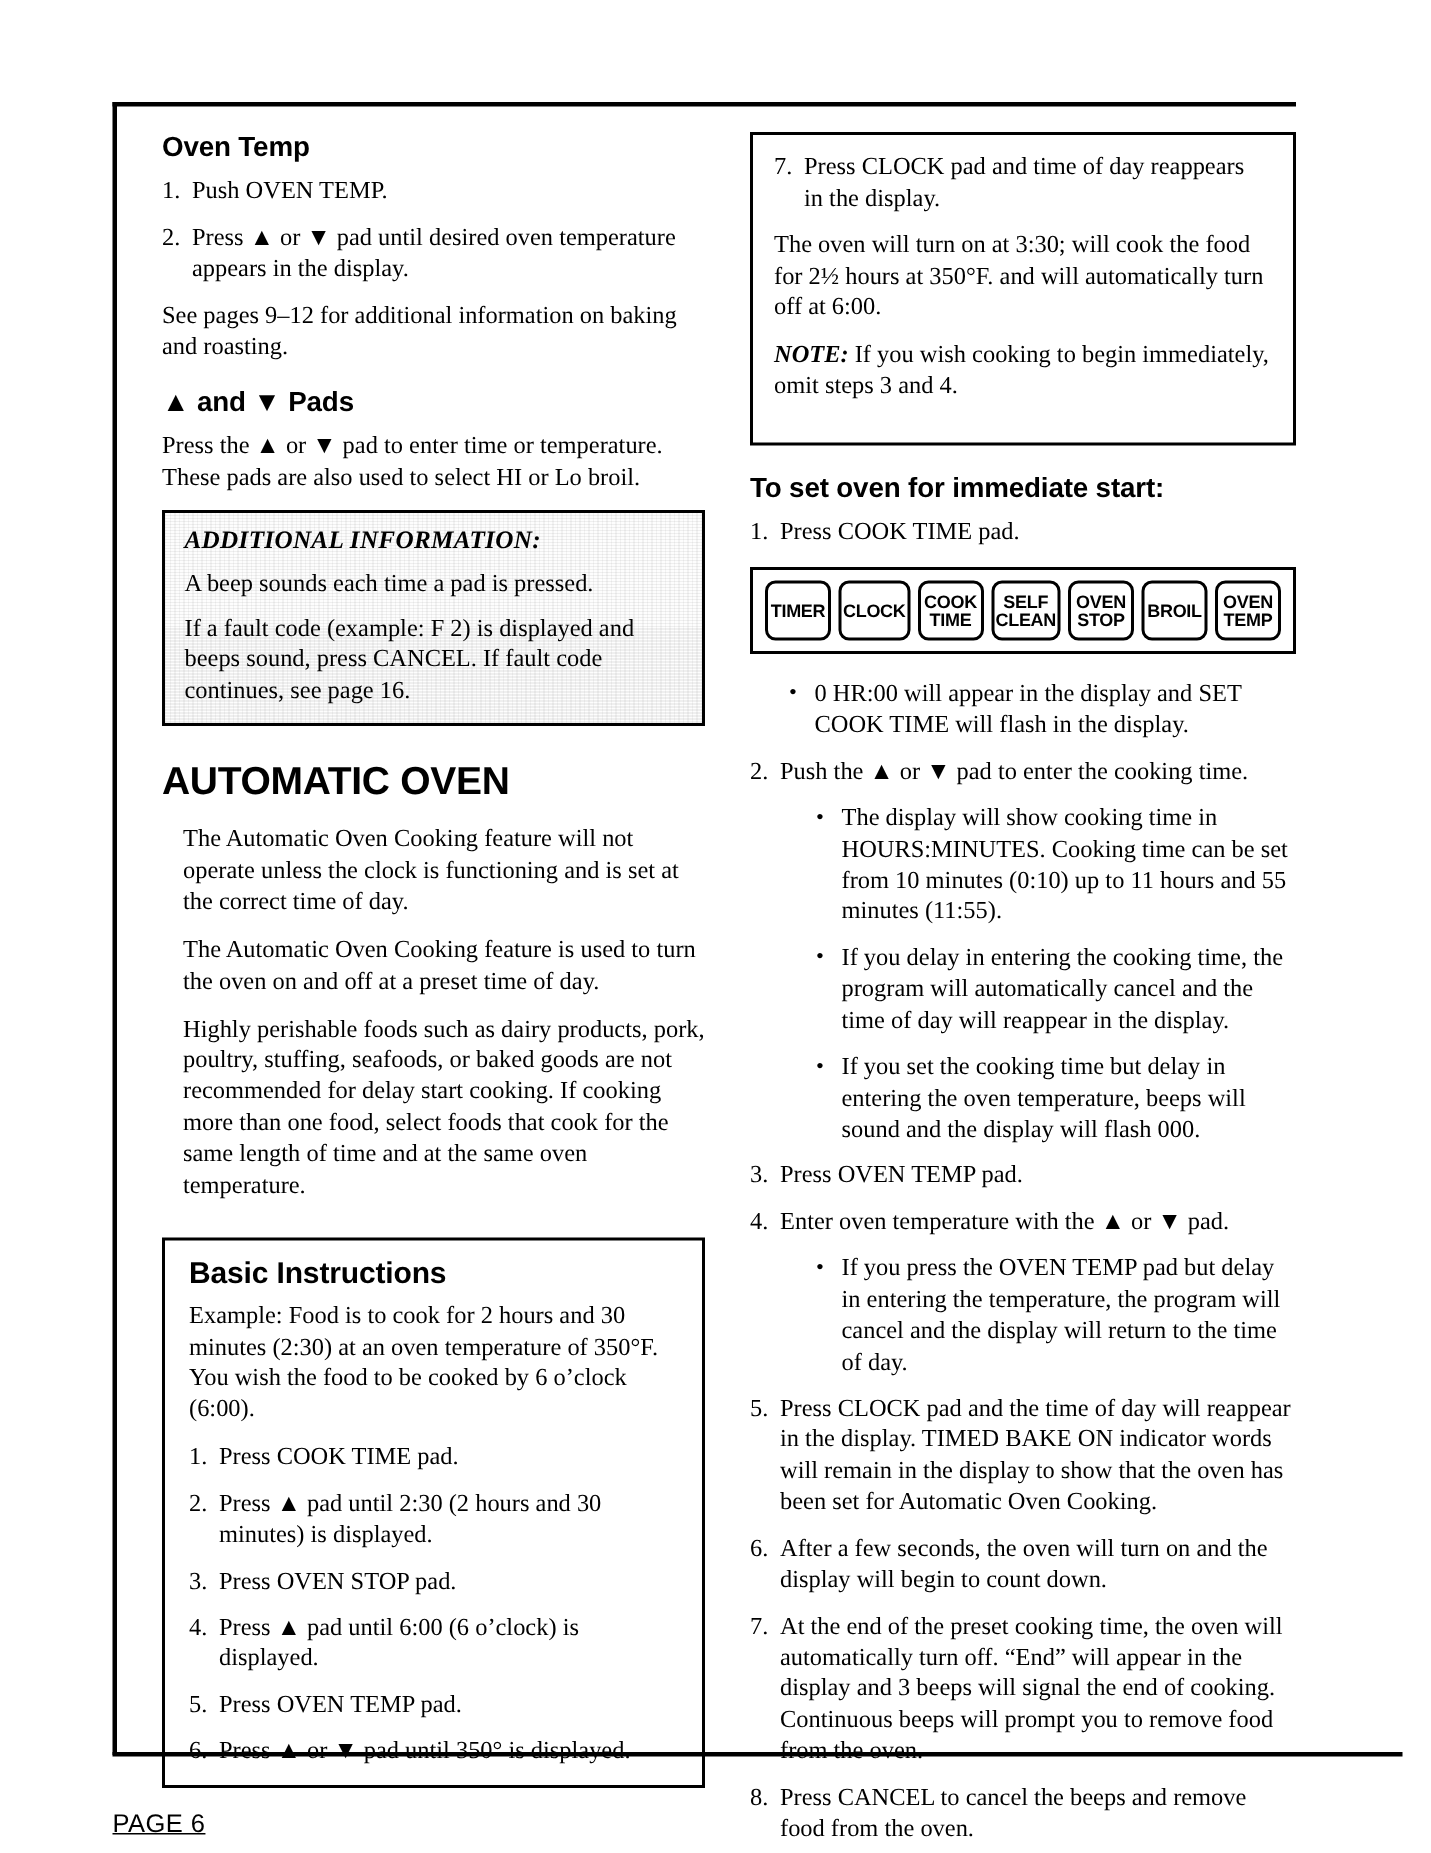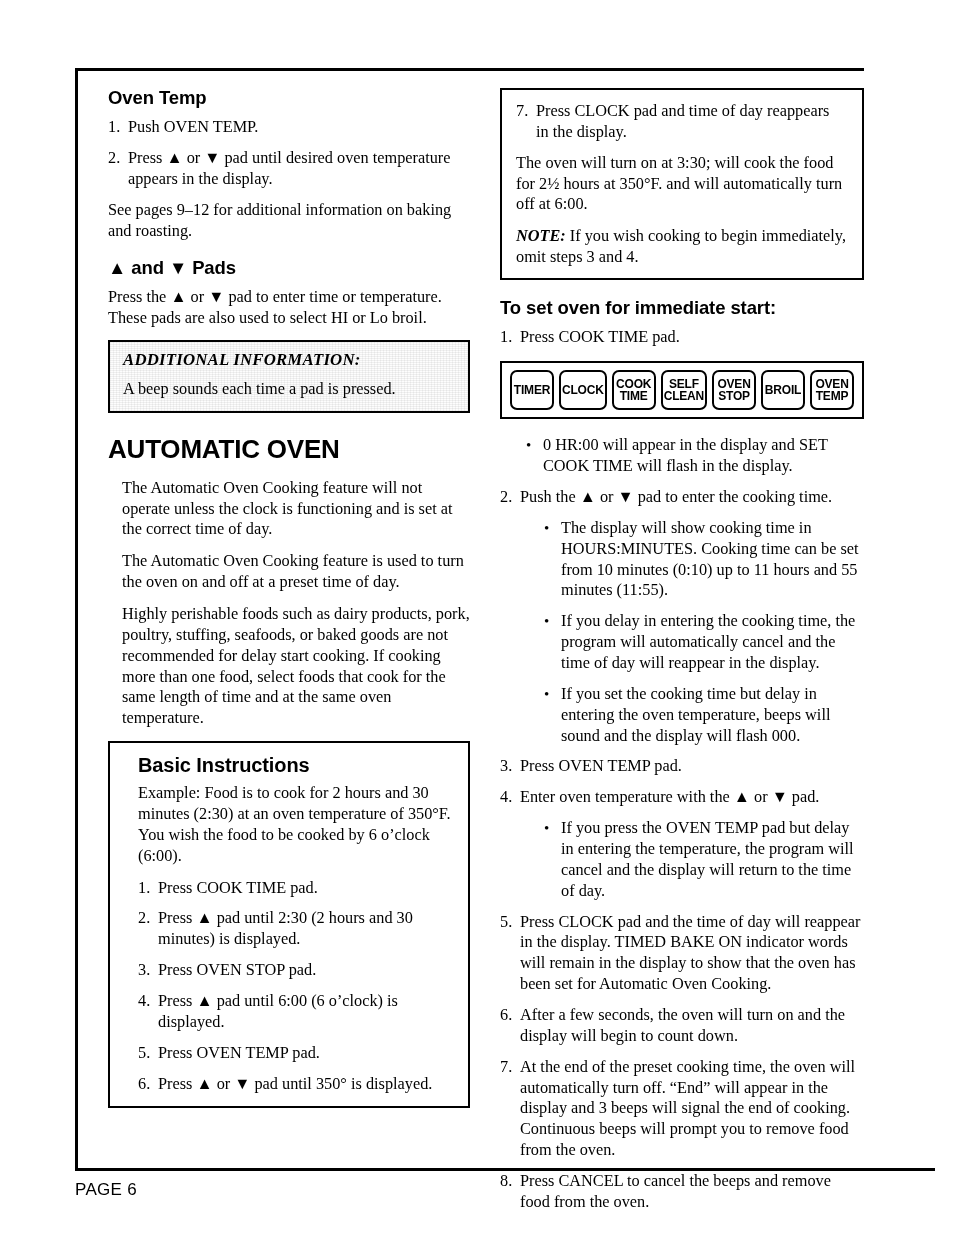--- a/index.html
+++ b/index.html
@@ -112,28 +112,28 @@
     margin: 0 0 9px 0;
     letter-spacing: 0.2px;
   }
   #additional-info-box p.body {
     margin-bottom: 9px;
     font-weight: 500;
   }
   #additional-info-box p.body:last-child { margin-bottom: 0; }
 
   #basic-instructions-box {
-    margin-top: 12px;
-    padding: 11px 14px 12px 28px;
+    margin-top: 24px;
+    padding: 11px 14px 12px 16px;
   }
   #basic-instructions-box .h-sans { font-size: 20px; margin-bottom: 7px; }
 
   #note-box { padding: 11px 16px 10px 14px; }
   #note-box .li { margin-bottom: 10px; }
-  #note-box p.body:last-child { margin-bottom: 0; }
+  #note-box p.body:last-child { margin-bottom: 17px; }
 
   .note-lead {
     font-weight: bold;
     font-style: italic;
   }
 
   
   #control-panel {
     border: 2.5px solid #000;
     box-sizing: border-box;
@@ -161,25 +161,26 @@
     letter-spacing: -0.2px;
     padding: 2px 1px;
     box-sizing: border-box;
     white-space: pre-line;
   }
 
   
   #page-footer {
     position: absolute;
     left: 75px;
-    top: 1180px;
+    top: 1206px;
     font-family: "Liberation Sans", "DejaVu Sans", sans-serif;
     font-size: 17px;
     font-weight: normal;
     letter-spacing: 0.3px;
+    text-decoration: underline;
   }
 </style>
 </head>
 <body>
 
 <div id="page-frame"></div>
 <div id="bottom-rule"></div>
 
 <div class="column" id="left-column">
 
@@ -199,20 +200,21 @@
   </div>
 
   <div style="margin-top:16px;">
     <div class="h-sans">▲ and ▼ Pads</div>
     <p class="body">Press the ▲ or ▼ pad to enter time or temperature. These pads are also used to select HI or Lo broil.</p>
   </div>
 
   <div class="box" id="additional-info-box">
     <div class="ai-title">ADDITIONAL INFORMATION:</div>
     <p class="body">A beep sounds each time a pad is pressed.</p>
+    <p class="body">If a fault code (example: F 2) is displayed and beeps sound, press CANCEL. If fault code continues, see page 16.</p>
   </div>
 
   <div>
     <div class="h-big">
       <span>AUTOMATIC OVEN</span><br>
     </div>
     <div class="indent">
       <p class="body">The Automatic Oven Cooking feature will not operate unless the clock is functioning and is set at the correct time of day.</p>
       <p class="body">The Automatic Oven Cooking feature is used to turn the oven on and off at a preset time of day.</p>
       <p class="body">Highly perishable foods such as dairy products, pork, poultry, stuffing, seafoods, or baked goods are not recommended for delay start cooking. If cooking more than one food, select foods that cook for the same length of time and at the same oven temperature.</p>

